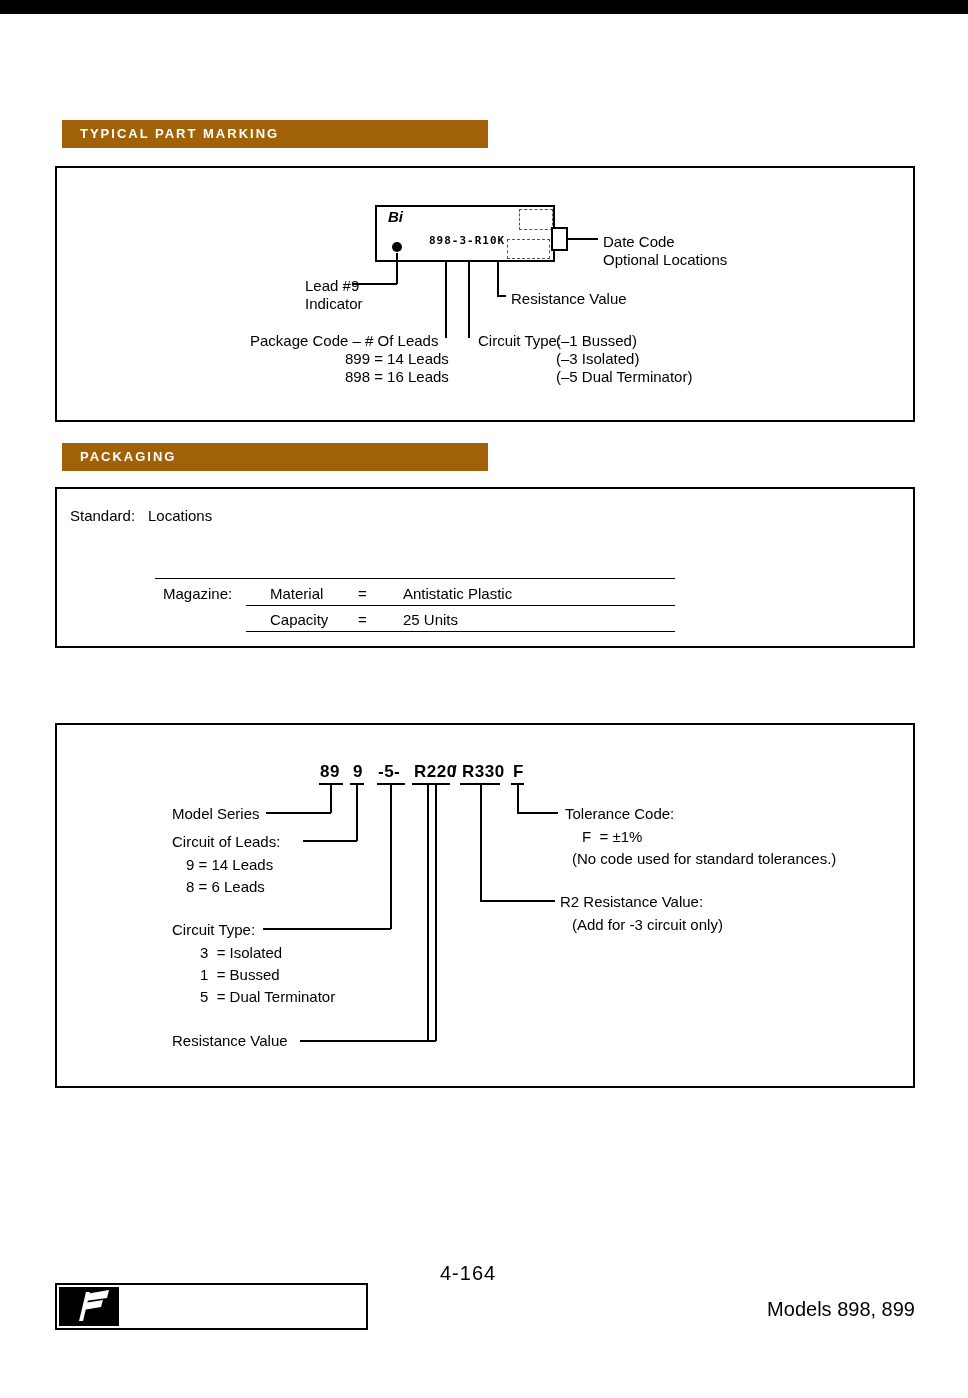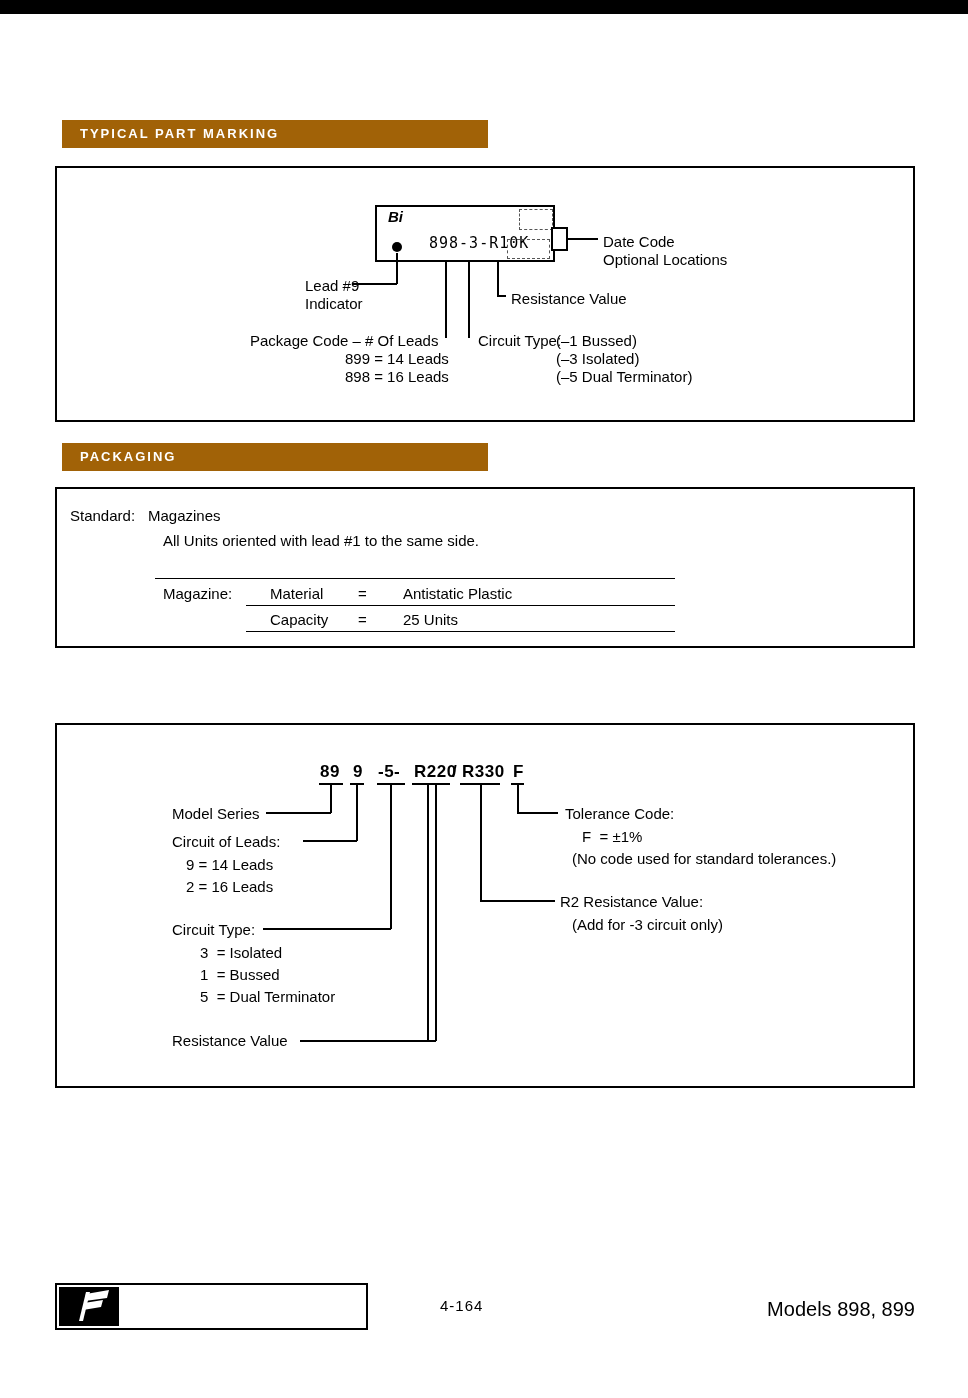--- a/index.html
+++ b/index.html
@@ -14,21 +14,21 @@
   .topbar { position:absolute; left:0; top:0; width:968px; height:14px; background:#000; }
   .section-bar {
     position:absolute; left:55px; width:426px; height:28px; background:#a16207;
     color:#fff; font-size:13px; font-weight:bold; letter-spacing:2px;
     line-height:28px; padding-left:18px; white-space:pre;margin-left:7px;
   }
   .box { position:absolute; border:2px solid #000; background:#fff; }
   .t { position:absolute; font-size:15px; line-height:1.3; white-space:pre; color:#000; }
   .t15 { font-size:15px; }
   .b { font-weight:normal; }
-  .mono { font-family:"DejaVu Sans Mono", monospace; font-size:15px; letter-spacing:1px; }
+  .mono { font-family:"DejaVu Sans Mono", monospace; font-size:11px; letter-spacing:1px;font-weight:bold; }
   .pn { font-size:17px; font-weight:bold; letter-spacing:0.5px; }
   .chip { position:absolute; border:2px solid #000; background:#fff; }
   .dashbox { position:absolute; border:1px dashed #555; background:transparent; }
   .dot { position:absolute; width:10px; height:10px; border-radius:50%; background:#000; }
   .logo-it { font-style:italic; font-weight:bold; }
   .rightal { text-align:right; }
   .footer-brand { position:absolute; font-style:italic; font-weight:bold; white-space:pre; }
   .footer-brand .big { font-size:29px; }
   .footer-brand .small { font-size:25px; letter-spacing:-0.5px; }
 </style>
@@ -73,22 +73,21 @@
   <div class="t" style="left:478px; top:331px">Circuit Type:</div>
   <div class="t" style="left:556px; top:331px">(–1 Bussed)</div>
   <div class="t" style="left:556px; top:349px">(–3 Isolated)</div>
   <div class="t" style="left:556px; top:367px">(–5 Dual Terminator)</div>
 
   <div class="section-bar" style="top:443px">PACKAGING</div>
 
   <div class="box" style="left:55px; top:487px; width:860px; height:161px"></div>
 
   <div class="t t15 b" style="left:70px; top:506px">Standard:</div>
-  <div class="t t15" style="left:148px; top:506px">Magazines</div>
-  <div class="t t15" style="left:163px; top:531px">All Units oriented with lead #1 to the same side.</div>
+  <div class="t t15" style="left:148px; top:506px">Locations</div>
 
   <div class="hline" style="left:155px; top:578px; width:520px; height:1px"></div>
   <div class="t t15" style="left:163px; top:584px">Magazine:</div>
   <div class="t t15" style="left:270px; top:584px">Material</div>
   <div class="t t15" style="left:358px; top:584px">=</div>
   <div class="t t15" style="left:403px; top:584px">Antistatic Plastic</div>
 
   <div class="hline" style="left:246px; top:605px; width:429px; height:1px"></div>
   <div class="t t15" style="left:270px; top:610px">Capacity</div>
   <div class="t t15" style="left:358px; top:610px">=</div>
@@ -114,21 +113,21 @@
   <div class="hline" style="left:511px; top:783px; width:13px; height:2px"></div>
 
   <div class="vline" style="left:330px; top:785px; width:1.5px; height:28px"></div>
   <div class="hline" style="left:266px; top:812px; width:65px; height:1.5px"></div>
   <div class="t t15" style="left:172px; top:804px">Model Series</div>
 
   <div class="vline" style="left:356px; top:785px; width:1.5px; height:56px"></div>
   <div class="hline" style="left:303px; top:840px; width:54px; height:1.5px"></div>
   <div class="t t15" style="left:172px; top:832px">Circuit of Leads:</div>
   <div class="t t15" style="left:186px; top:855px">9 = 14 Leads</div>
-  <div class="t t15" style="left:186px; top:877px">2 = 16 Leads</div>
+  <div class="t t15" style="left:186px; top:877px">8 = 6 Leads</div>
 
   <div class="vline" style="left:517px; top:785px; width:1.5px; height:28px"></div>
   <div class="hline" style="left:517px; top:812px; width:41px; height:1.5px"></div>
   <div class="t t15" style="left:565px; top:804px">Tolerance Code:</div>
   <div class="t t15" style="left:582px; top:827px">F  = ±1%</div>
   <div class="t t15" style="left:572px; top:849px">(No code used for standard tolerances.)</div>
 
   <div class="vline" style="left:480px; top:785px; width:1.5px; height:116px"></div>
   <div class="hline" style="left:480px; top:900px; width:75px; height:1.5px"></div>
   <div class="t t15" style="left:560px; top:892px">R2 Resistance Value:</div>
@@ -147,16 +146,16 @@
   <div class="t t15" style="left:172px; top:1031px">Resistance Value</div>
 
   <div class="abs" style="left:55px; top:1283px; width:313px; height:47px; border:2px solid #000; background:#fff"></div>
   <div class="abs" style="left:59px; top:1287px; width:60px; height:39px; background:#000">
     <svg width="60" height="39" viewBox="0 0 60 39">
       <polygon points="20,34 27,5 31,5 24,34" fill="#ffffff"></polygon>
       <polygon points="27,7 50,3 48,11 26,14" fill="#ffffff"></polygon>
       <polygon points="25,16 44,13 42,20 24,23" fill="#ffffff"></polygon>
     </svg>
   </div>
-  <div class="t b" style="left:440px; top:1296px; font-size:15px; letter-spacing:1px">4-164</div>
+  <div class="t b" style="left:440px; top:1260px; font-size:20px; letter-spacing:1px">4-164</div>
   <div class="t b rightal" style="left:615px; top:1296px; width:300px; font-size:20px">Models 898, 899</div>
 
 </div>
 
 </body></html>

